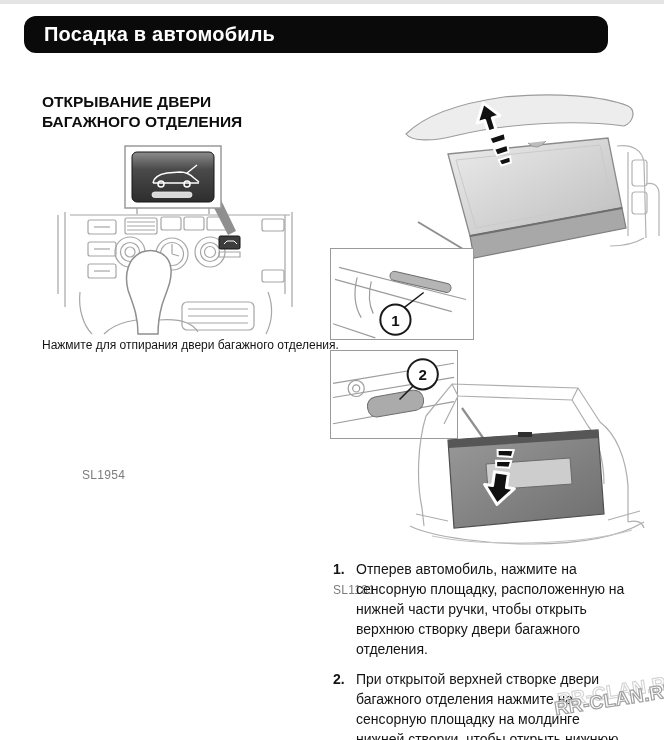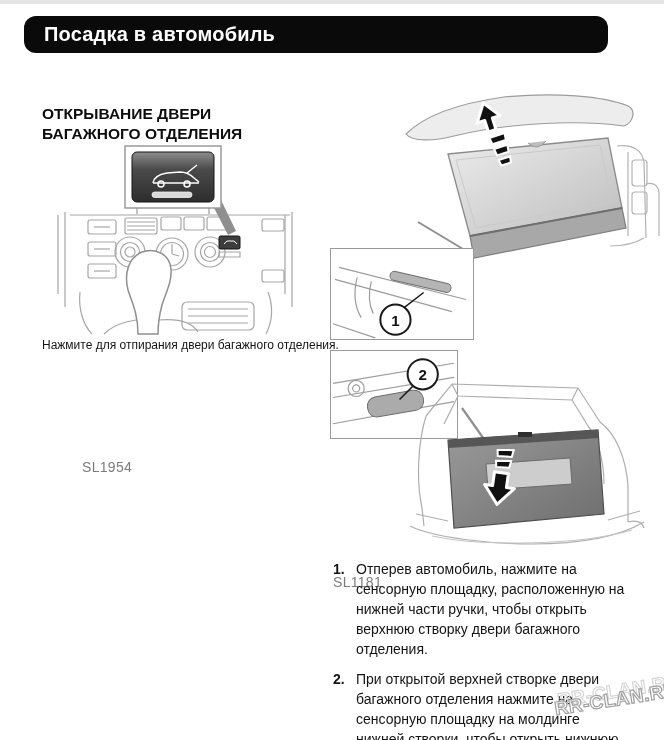--- a/index.html
+++ b/index.html
@@ -7,35 +7,35 @@
     position:relative;width:664px;height:740px;background:#ffffff;
     font-family:"Liberation Sans",sans-serif;color:#111;overflow:hidden;
   }
   .top-strip{position:absolute;left:0;top:0;width:666px;height:4px;background:#e4e4e4;}
   .header-bar{
     position:absolute;left:24px;top:16px;width:584px;height:37px;
     background:#0a0a0a;border-radius:12px;display:flex;align-items:center;
   }
   .header-bar span{color:#fff;font-size:20px;font-weight:bold;padding-left:20px;letter-spacing:.2px;}
   .section-heading{
-    position:absolute;left:42px;top:104px;width:225px;margin:0;
+    position:absolute;left:42px;top:92px;width:225px;margin:0;
     font-size:15.5px;font-weight:bold;line-height:1.3;color:#0d0d0d;
   }
   .fig{position:absolute;}
   .fig svg{overflow:visible;display:block;}
   .fig-dash{left:40px;top:142px;width:288px;height:192px;}
   .fig-rear-top{left:392px;top:88px;width:274px;height:168px;}
   .fig-rear-bottom{left:392px;top:380px;width:274px;height:164px;}
   .inset{
     position:absolute;background:#fff;border:1.5px solid #9a9a9a;box-sizing:border-box;
   }
   .inset-1{left:330px;top:248px;width:144px;height:92px;}
   .inset-2{left:330px;top:350px;width:128px;height:89px;}
   .inset svg{display:block;width:100%;height:100%;}
-  .fig-label{position:absolute;font-size:14px;color:#7c7c7c;letter-spacing:.3px;}
+  .fig-label{position:absolute;font-size:12px;color:#7c7c7c;letter-spacing:.3px;margin-top:9px;}
   .lbl-dash{left:42px;top:317px;}
   .lbl-rear{left:333px;top:574px;}
   .caption{
     position:absolute;left:42px;top:337px;width:300px;margin:0;
     font-size:12px;line-height:1.45;color:#141414;
   }
   .steps{position:absolute;left:333px;top:560px;width:298px;margin:0;padding:0;list-style:none;}
   .step{display:flex;margin-bottom:11px;font-size:14px;line-height:1.42;color:#141414;}
   .step .num{width:23px;flex-shrink:0;font-weight:bold;}
   .watermark{position:absolute;left:550px;top:668px;width:130px;height:68px;overflow:visible;z-index:5;}

